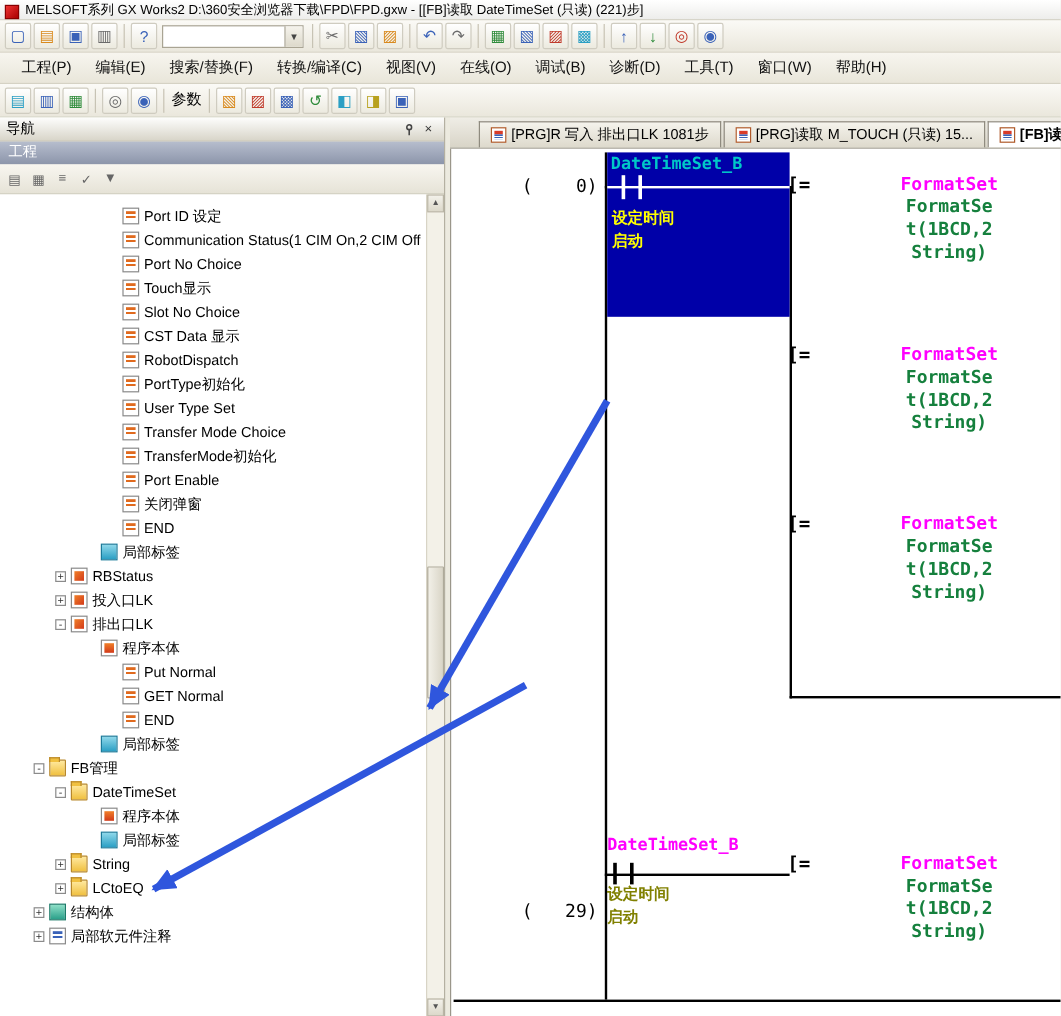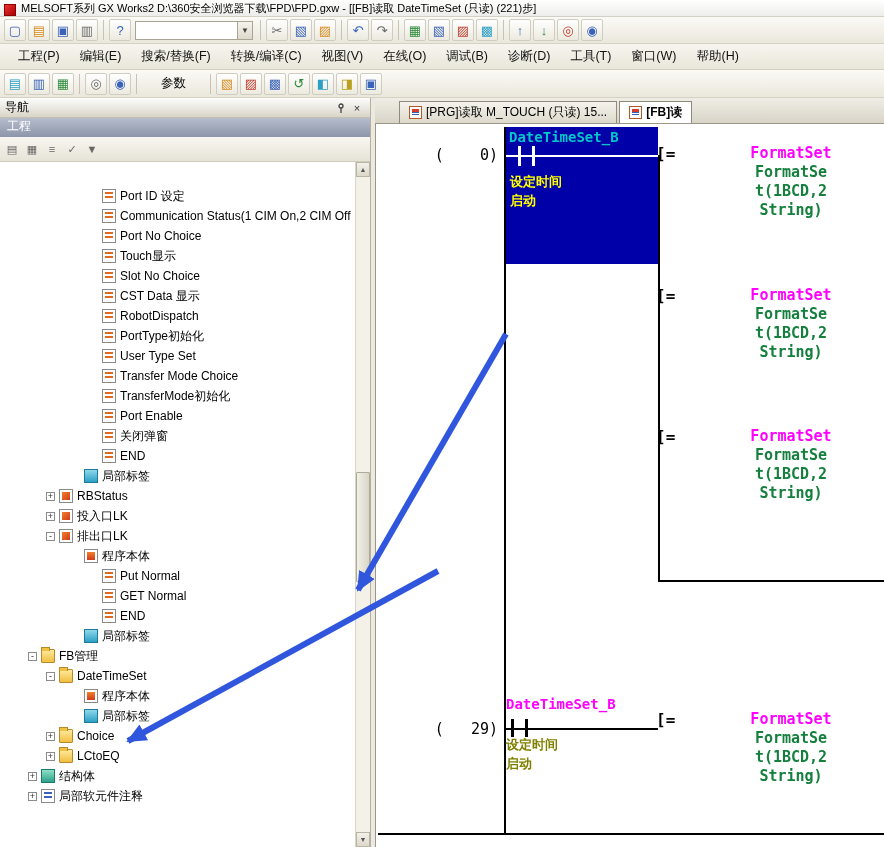--- a/index.html
+++ b/index.html
@@ -11,34 +11,34 @@
   .appicon{width:12px;height:12px;background:linear-gradient(135deg,#ee3333,#aa0000);border:1px solid #880000;margin-right:5px;flex:none}
   .tb{display:flex;align-items:center;padding:0 3px;background:linear-gradient(#fbfaf6,#eae7dc);border-bottom:1px solid #d5d2c4}
   .tb1{height:27px}.tb2{height:28px}
   .tbtn{width:22px;height:22px;display:flex;align-items:center;justify-content:center;border:1px solid #cfccc0;background:linear-gradient(#ffffff,#eceadf);margin:0 1px;border-radius:2px;font-size:13px;color:#6a6a6a;flex:none}
   .tsep{width:1px;height:20px;background:#c7c3b4;margin:0 4px;flex:none}
   .tcombo{width:118px;height:19px;background:#fff;border:1px solid #a9a493;display:flex;align-items:center;justify-content:flex-end;margin:0 3px;flex:none}
   .tcombo .ca{width:15px;height:17px;background:linear-gradient(#f5f3ec,#ddd9cb);border-left:1px solid #a9a493;font-size:8px;display:flex;align-items:center;justify-content:center;color:#444}
   .cb{color:#3a62b8}.co{color:#d98a1e}.cr{color:#c03a2b}.cg{color:#2e8b3a}.ct{color:#2b9fc4}.cy{color:#b8a11e}
   .menubar{height:26px;display:flex;align-items:center;background:linear-gradient(#f7f5ef,#e9e6da);border-bottom:1px solid #d5d2c4;padding-left:8px}
   .menu-item{padding:4px 10px;font-size:12.5px;color:#111}
-  .params-label{font-size:12.5px;margin:0 20px;color:#000}
+  .params-label{font-size:12.5px;margin:0 2px;color:#000}
 
   
   .content{position:absolute;top:98px;left:0;right:0;bottom:0;display:flex}
 
   
   .nav{width:371px;background:#f1efe7;border-right:1px solid #b4b0a1;position:relative;display:flex;flex-direction:column;flex:none}
   .nav-head{height:20px;background:linear-gradient(#fdfdfc,#d8d5c9);display:flex;align-items:center;padding:0 5px;border-bottom:1px solid #c4c0b0;font-size:12px}
   .nav-head .sp{flex:1}
   .nav-hbtn{width:16px;height:15px;display:flex;align-items:center;justify-content:center;color:#333;font-size:11px}
   .nav-section{height:19px;background:linear-gradient(#b6bdcd,#8c95aa);color:#fff;display:flex;padding:0 7px;font-size:12px}
   .nav-tools{height:25px;display:flex;align-items:center;background:linear-gradient(#f8f6f0,#e6e3d7);border-bottom:1px solid #cfccbe;padding:0 2px}
   .nbtn{width:20px;height:19px;display:flex;align-items:center;justify-content:center;font-size:11px;color:#666;border:1px solid transparent}
-  .tree{flex:1;background:#fff;overflow:hidden;padding-top:24px}
+  .tree{flex:1;background:#fff;overflow:hidden;padding-top:8px}
   .trow{height:20px;display:flex;align-items:center;white-space:nowrap}
   .exp{width:9px;height:9px;border:1px solid #8b8b8b;background:#fff;font-size:9px;line-height:7px;text-align:center;margin-right:4px;color:#333;flex:none}
   .ticon{width:14px;height:14px;margin-right:4px;flex:none;position:relative}
   .tlabel{font-size:12px;color:#000}
   .ic-sec{background:#fff;border:1px solid #8a8a8a}
   .ic-sec::before{content:"";position:absolute;left:2px;right:2px;top:2px;bottom:2px;background:repeating-linear-gradient(180deg,#e06a1e 0 2px,rgba(0,0,0,0) 2px 4px)}
   .ic-body{background:#fff;border:1px solid #8a8a8a}
   .ic-body::before{content:"";position:absolute;left:2px;right:2px;top:2px;bottom:2px;background:linear-gradient(#f0802a,#d23a1a)}
   .ic-label{background:linear-gradient(#8fd8ea,#2b9fc4);border:1px solid #1b7a9a}
   .ic-prog{background:#fff;border:1px solid #8a8a8a}
@@ -346,21 +346,21 @@
           <span class="ticon ic-body"></span>
           <span class="tlabel">程序本体</span>
         </div>
       <div class="trow" style="padding-left:84px">
           <span class="ticon ic-label"></span>
           <span class="tlabel">局部标签</span>
         </div>
       <div class="trow" style="padding-left:46px">
           <span class="exp">+</span>
           <span class="ticon ic-folder"></span>
-          <span class="tlabel">Choice</span>
+          <span class="tlabel">String</span>
         </div>
       <div class="trow" style="padding-left:46px">
           <span class="exp">+</span>
           <span class="ticon ic-folder"></span>
           <span class="tlabel">LCtoEQ</span>
         </div>
       <div class="trow" style="padding-left:28px">
           <span class="exp">+</span>
           <span class="ticon ic-struct"></span>
           <span class="tlabel">结构体</span>
@@ -376,34 +376,38 @@
       <span class="sbtn sb-up">▲</span>
       <span class="sthumb"></span>
       <span class="sbtn sb-down">▼</span>
     </div>
   </div>
 
   <div class="splitter"></div>
 
   <div class="main">
     <div class="tabbar">
+      <span class="tab">
+          <span class="dicon"></span>
+          <span>[PRG]R 写入 排出口LK 1081步</span>
+        </span>
       <span class="tab">
           <span class="dicon"></span>
           <span>[PRG]读取 M_TOUCH (只读) 15...</span>
         </span>
       <span class="tab active">
           <span class="dicon"></span>
           <span>[FB]读</span>
         </span>
     </div>
 
     <div class="canvas">
 
       <div class="lnum" style="top:22px">(    0)</div>
-      <div class="lnum" style="top:596px">(   29)</div>
+      <div class="lnum" style="top:626px">(   29)</div>
 
       <div class="vline" style="left:128px;top:3px;height:706px"></div>
       <div class="hline" style="left:128px;top:31px;width:154px"></div>
       <div class="vline" style="left:282px;top:31px;height:427px"></div>
       <div class="hline" style="left:282px;top:456px;width:226px"></div>
 
       <div class="selcell">
         <div class="cell-dev">DateTimeSet_B</div>
         <div class="wline"></div>
         <div class="wbar" style="left:12px"></div>

